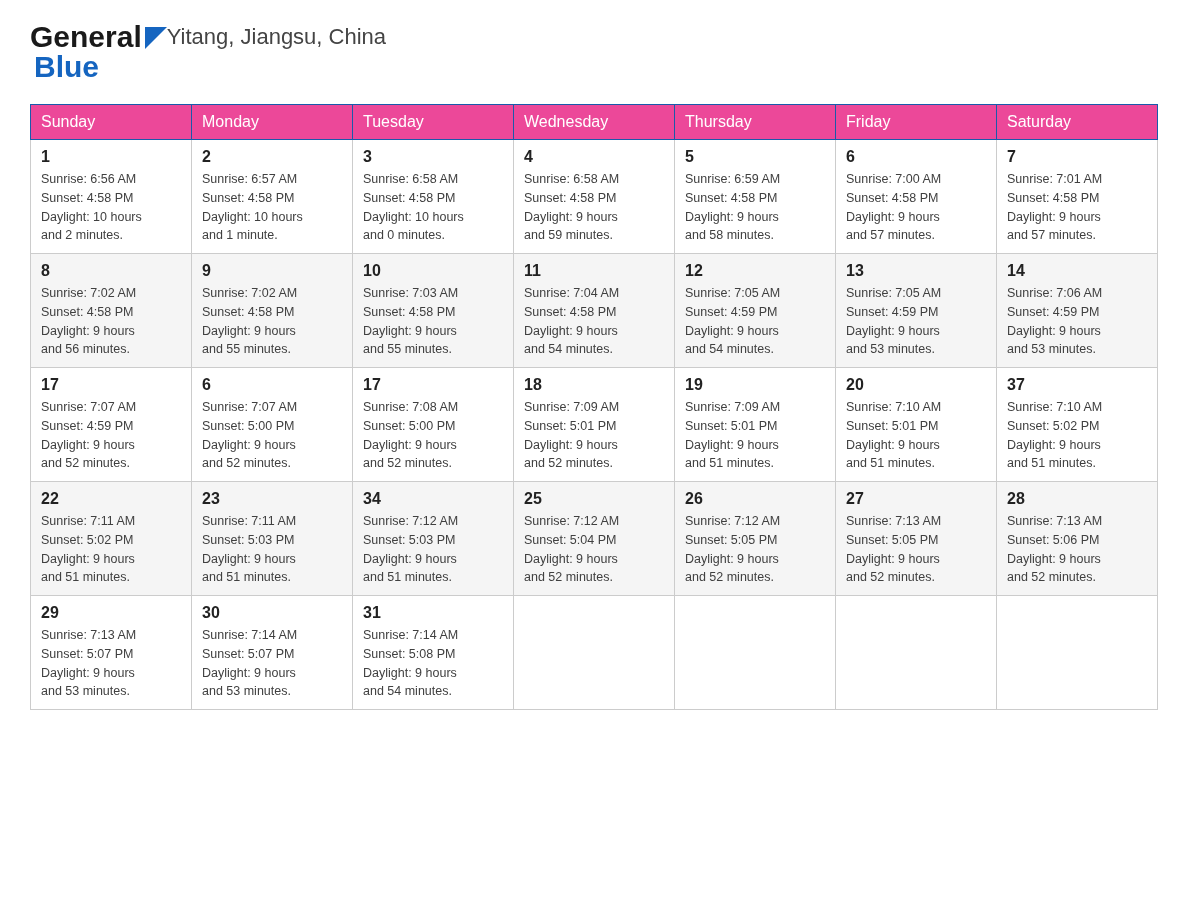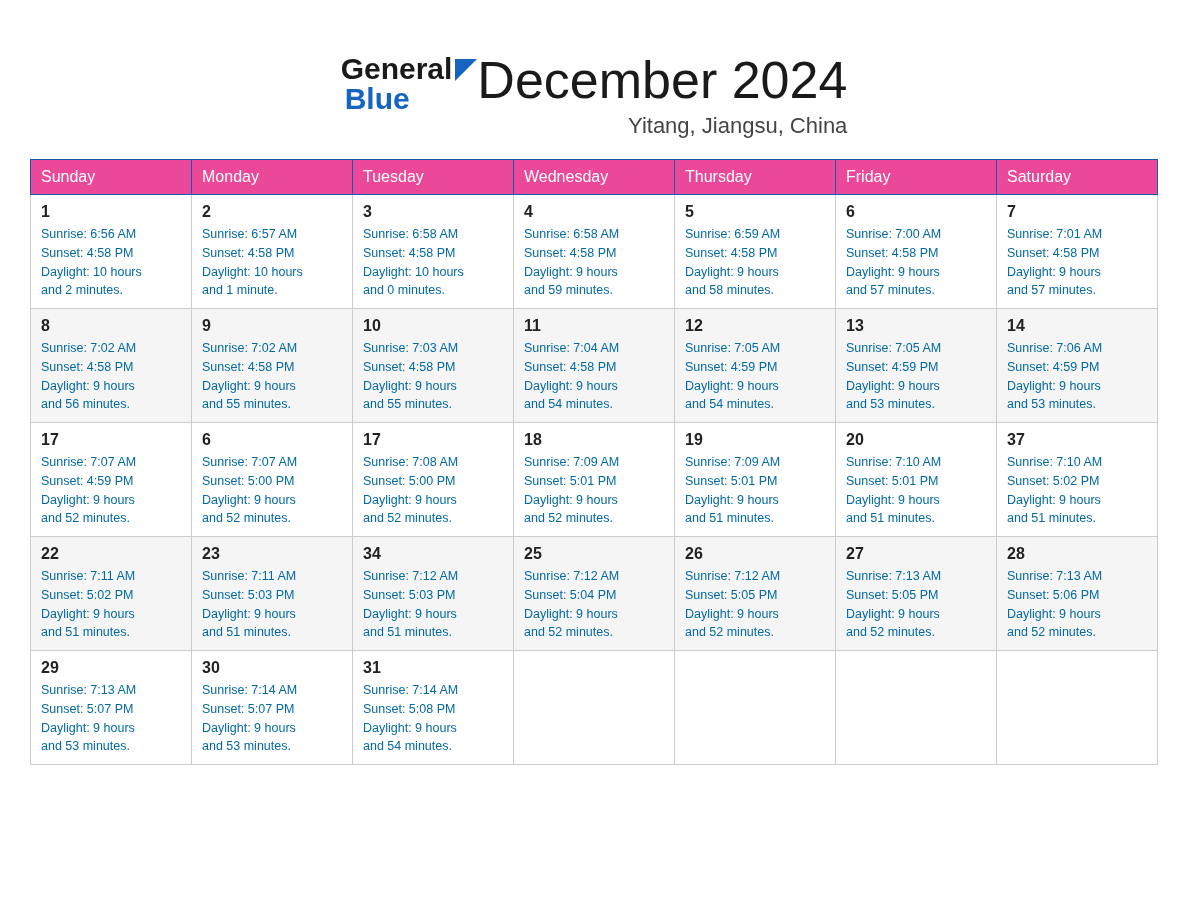--- a/index.html
+++ b/index.html
@@ -5,24 +5,23 @@
     * { box-sizing: border-box; margin: 0; padding: 0; }
     body {
       font-family: Arial, sans-serif;
       background: #fff;
       width: 1188px;
       min-height: 918px;
       padding: 20px 30px;
     }
     .header {
       display: flex;
-      justify-content: center;
+      justify-content: flex-start;
       align-items: flex-start;
       margin-bottom: 20px;
-      margin-top: 32px;
     }
     .logo-top {
       display: flex;
       align-items: center;
     }
     .title-block {
       text-align: right;
     }
     .month-title {
       font-size: 52px;
@@ -66,21 +65,21 @@
     }
     .day-number {
       font-size: 16px;
       font-weight: bold;
       display: block;
       margin-bottom: 4px;
     }
     .day-info {
       font-size: 12.5px;
       line-height: 1.5;
-      color: #0369a1;
+      color: #404040;
     }
     .empty-cell {
       background-color: #fff !important;
     }
     
     .logo-svg-container {
       display: flex;
       flex-direction: column;
       align-items: flex-start;
     }
@@ -92,21 +91,20 @@
   <div class="logo-svg-container">
     <div class="logo-top">
       <span style="font-size:30px;font-weight:bold;color:#1a1a1a;font-family:Arial,sans-serif;">General</span>
       <svg width="22" height="22" viewBox="0 0 22 22" style="margin-left:3px;margin-top:2px;">
         <polygon points="0,0 22,0 0,22" fill="#1565c0"></polygon>
       </svg>
     </div>
     <span style="font-size:30px;font-weight:bold;color:#1565c0;font-family:Arial,sans-serif;margin-top:-4px;margin-left:4px;">Blue</span>
   </div>
   <div class="title-block">
-    <div class="month-title">December 2024</div>
     <div class="location-title">Yitang, Jiangsu, China</div>
   </div>
 </div>
 
 <table class="calendar">
   <thead>
     <tr>
       <th>Sunday</th>
       <th>Monday</th>
       <th>Tuesday</th>

